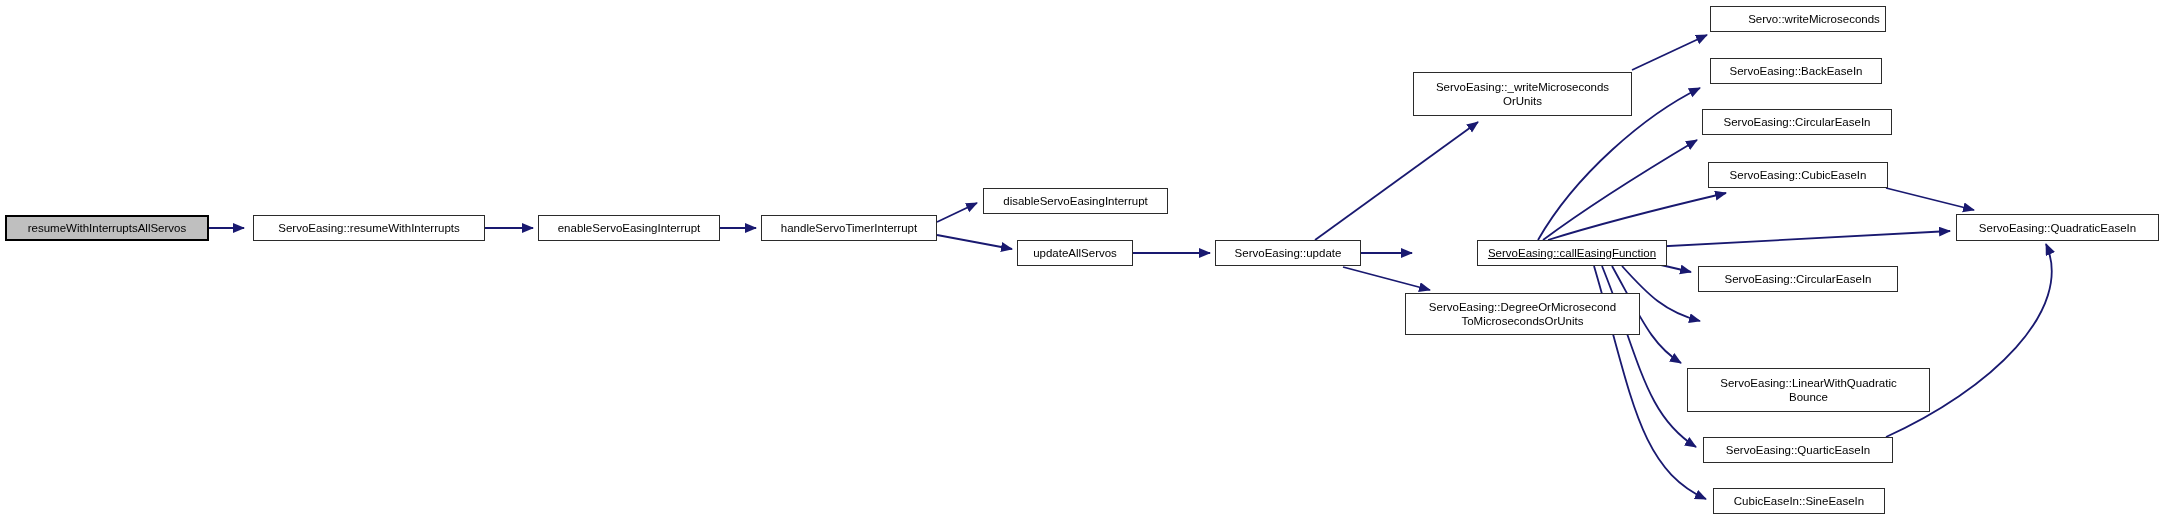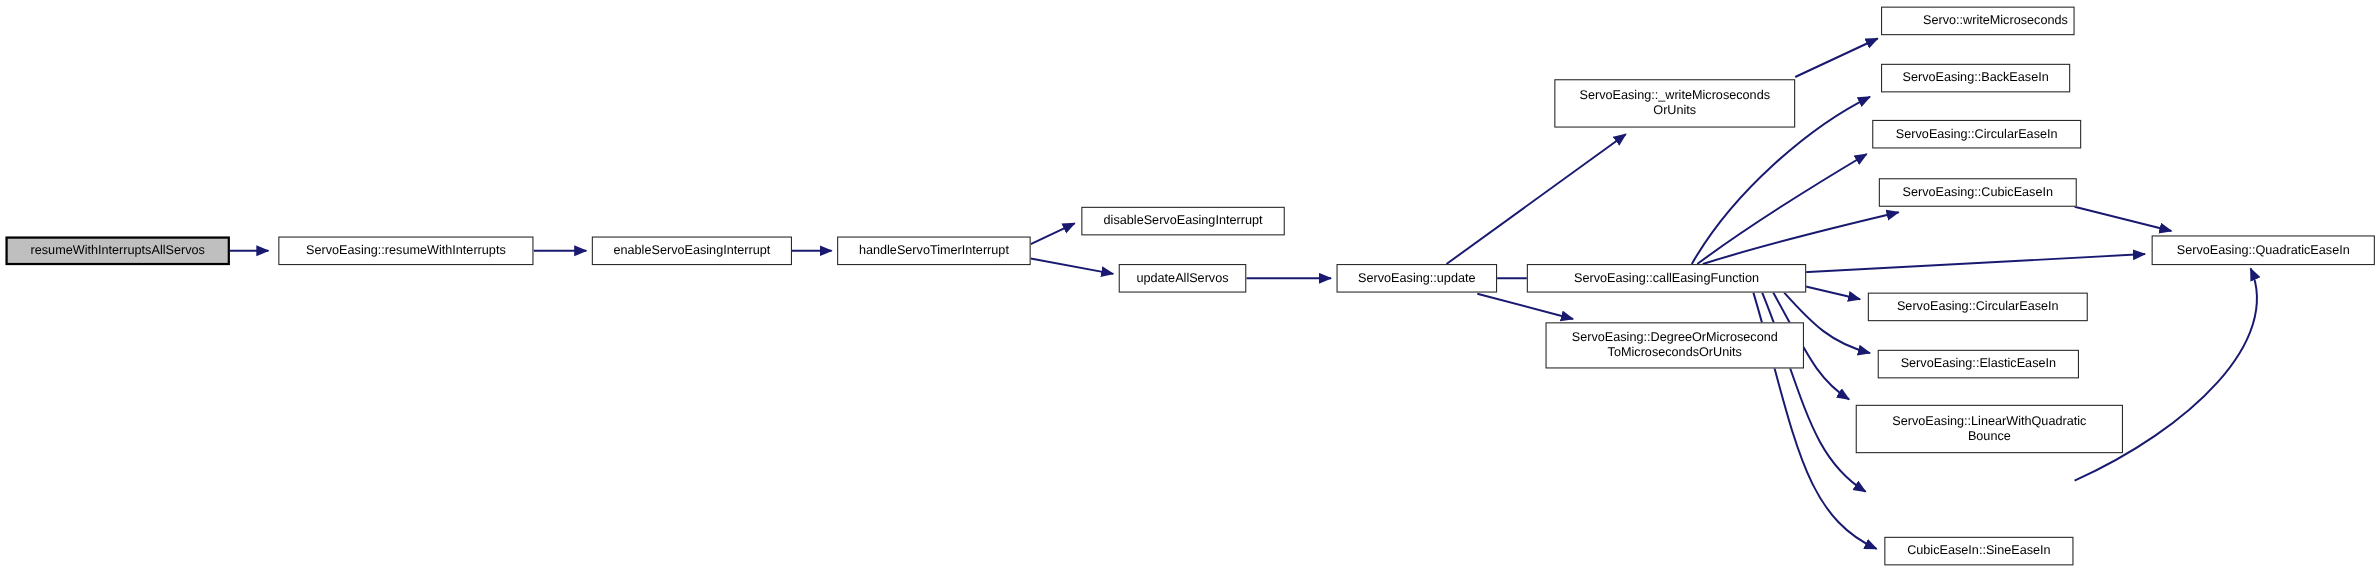--- a/index.html
+++ b/index.html
@@ -83,26 +83,26 @@
     </svg>
 <div class="node highlight" style="left: 5px; top: 215px; width: 204px; height: 26px;">resumeWithInterruptsAllServos</div>
     <div class="node" style="left: 253px; top: 215px; width: 232px; height: 26px;">ServoEasing::resumeWithInterrupts</div>
     <div class="node" style="left: 538px; top: 215px; width: 182px; height: 26px;">enableServoEasingInterrupt</div>
     <div class="node" style="left: 761px; top: 215px; width: 176px; height: 26px;">handleServoTimerInterrupt</div>
     <div class="node" style="left: 983px; top: 188px; width: 185px; height: 26px;">disableServoEasingInterrupt</div>
     <div class="node" style="left: 1017px; top: 240px; width: 116px; height: 26px;">updateAllServos</div>
     <div class="node" style="left: 1215px; top: 240px; width: 146px; height: 26px;">ServoEasing::update</div>
     <div class="node" style="left: 1413px; top: 72px; width: 219px; height: 44px;">ServoEasing::_writeMicroseconds
 OrUnits</div>
-    <div class="node" style="left: 1388px; top: 240px; width: 254px; height: 26px;">ServoEasing::callEasingFunction</div>
+    <div class="node" style="left: 1477px; top: 240px; width: 190px; height: 26px; text-decoration: underline;">ServoEasing::callEasingFunction</div>
     <div class="node" style="left: 1405px; top: 293px; width: 235px; height: 42px;">ServoEasing::DegreeOrMicrosecond
 ToMicrosecondsOrUnits</div>
     <div class="node" style="left: 1710px; top: 6px; width: 176px; height: 26px; padding-left: 32px;">Servo::writeMicroseconds</div>
     <div class="node" style="left: 1710px; top: 58px; width: 172px; height: 26px;">ServoEasing::BackEaseIn</div>
     <div class="node" style="left: 1702px; top: 109px; width: 190px; height: 26px;">ServoEasing::CircularEaseIn</div>
     <div class="node" style="left: 1708px; top: 162px; width: 180px; height: 26px;">ServoEasing::CubicEaseIn</div>
     <div class="node" style="left: 1956px; top: 214px; width: 203px; height: 27px;">ServoEasing::QuadraticEaseIn</div>
     <div class="node" style="left: 1698px; top: 266px; width: 200px; height: 26px;">ServoEasing::CircularEaseIn</div>
-    <div class="node" style="left: 1707px; top: 318px; width: 183px; height: 26px;">ServoEasing::ElasticEaseIn</div>
     <div class="node" style="left: 1687px; top: 368px; width: 243px; height: 44px;">ServoEasing::LinearWithQuadratic
 Bounce</div>
+    <div class="node" style="left: 1703px; top: 437px; width: 190px; height: 26px;">ServoEasing::QuarticEaseIn</div>
     <div class="node" style="left: 1713px; top: 488px; width: 172px; height: 26px;">CubicEaseIn::SineEaseIn</div>
   </div>
 
 </body></html>

